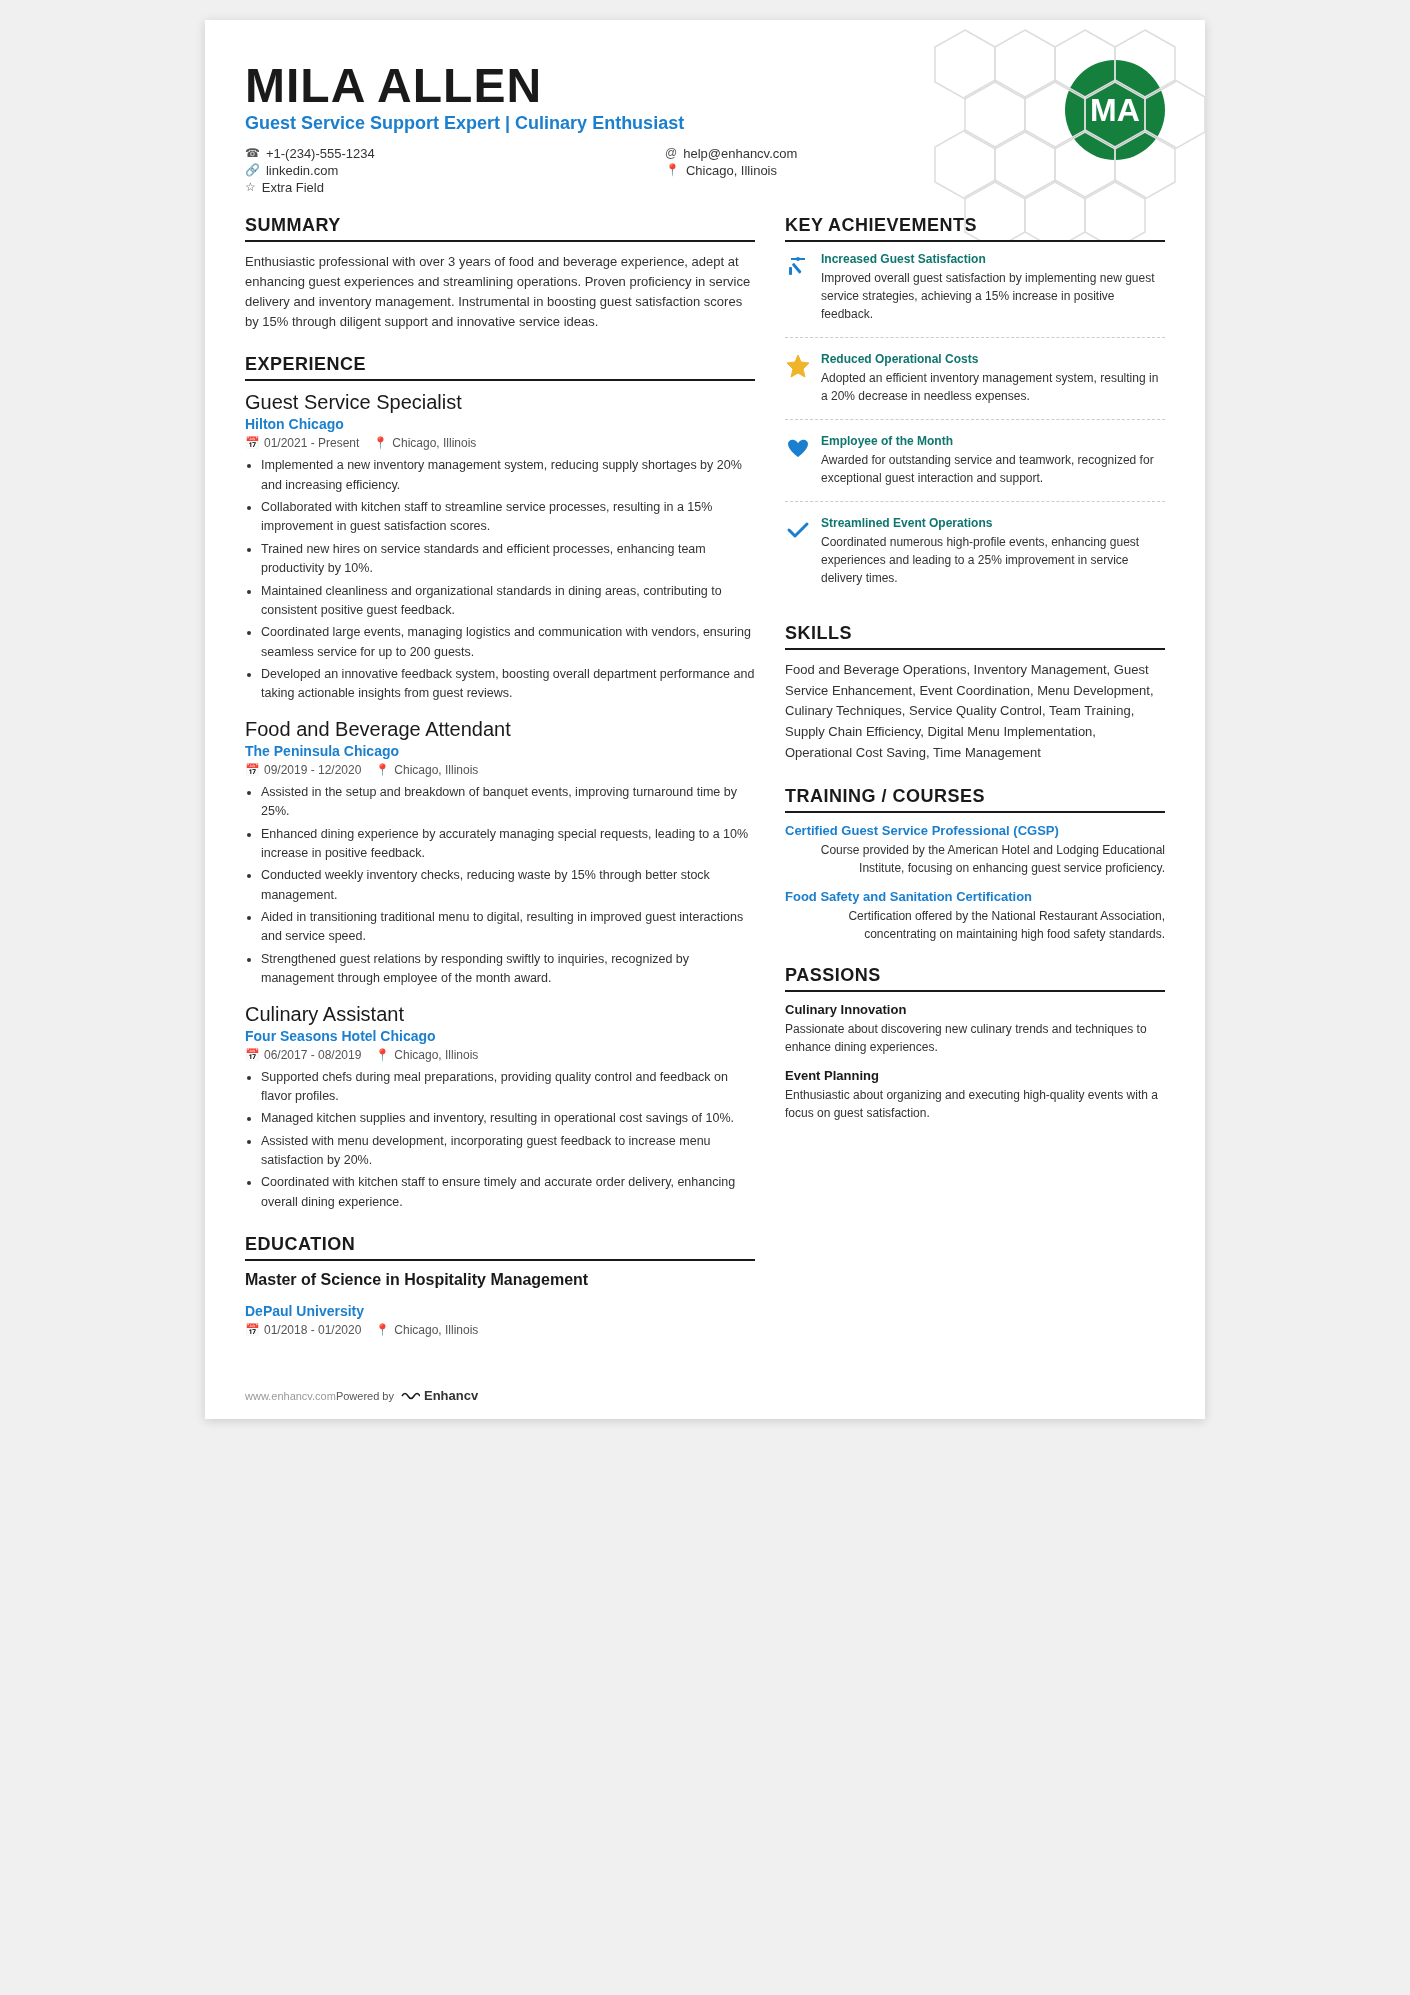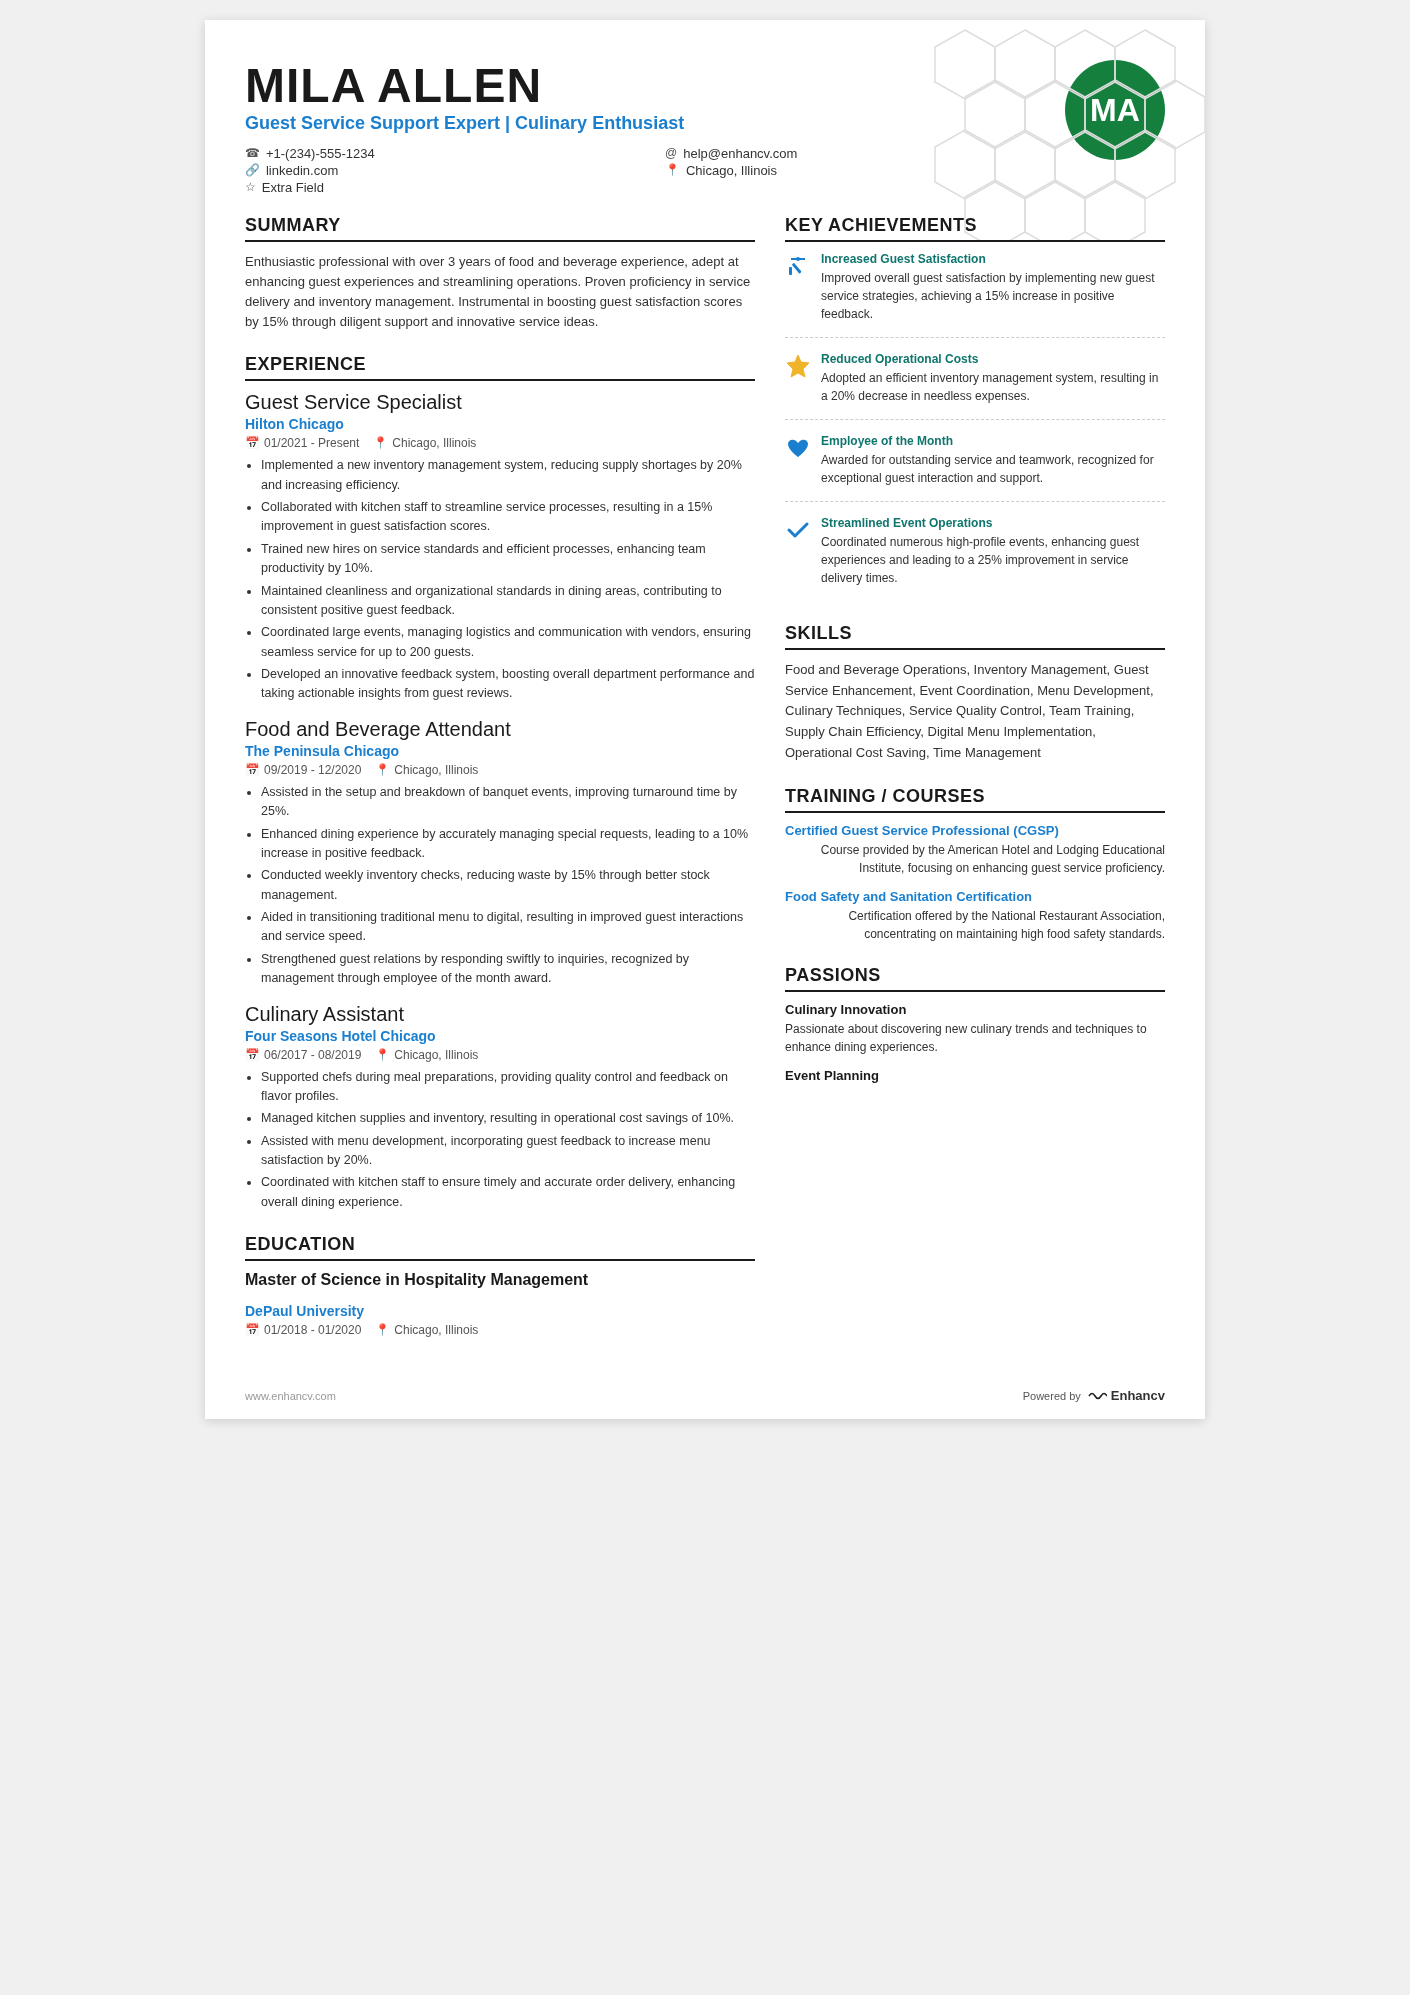--- a/index.html
+++ b/index.html
@@ -213,25 +213,24 @@
       margin-bottom: 12px;
     }
 
     
     .footer {
       position: absolute;
       bottom: 16px;
       left: 40px;
       right: 40px;
       display: flex;
-      justify-content: space-between;
+      justify-content: flex-start;
       align-items: center;
       font-size: 11px;
       color: #999;
-      gap: 44px;
     }
     .footer-logo {
       display: flex;
       align-items: center;
       gap: 6px;
       font-size: 11px;
       color: #555;
     }
     .enhancv-logo {
       display: flex;
@@ -467,20 +466,21 @@
         <p class="training-text">Course provided by the American Hotel and Lodging Educational Institute, focusing on enhancing guest service proficiency.</p>
         <div class="training-title">Food Safety and Sanitation Certification</div>
         <p class="training-text">Certification offered by the National Restaurant Association, concentrating on maintaining high food safety standards.</p>
       </div>
 
       <div class="section">
         <div class="section-title">PASSIONS</div>
         <div class="passion-title">Culinary Innovation</div>
         <p class="passion-text">Passionate about discovering new culinary trends and techniques to enhance dining experiences.</p>
         <div class="passion-title">Event Planning</div>
+        <p class="passion-text">Enthusiastic about organizing and executing high-quality events with a focus on guest satisfaction.</p>
       </div>
 
     </div>
   </div>
 
   <div class="footer">
     <span>www.enhancv.com</span>
     <div class="footer-logo">
       <span>Powered by</span>
       <div class="enhancv-logo">

